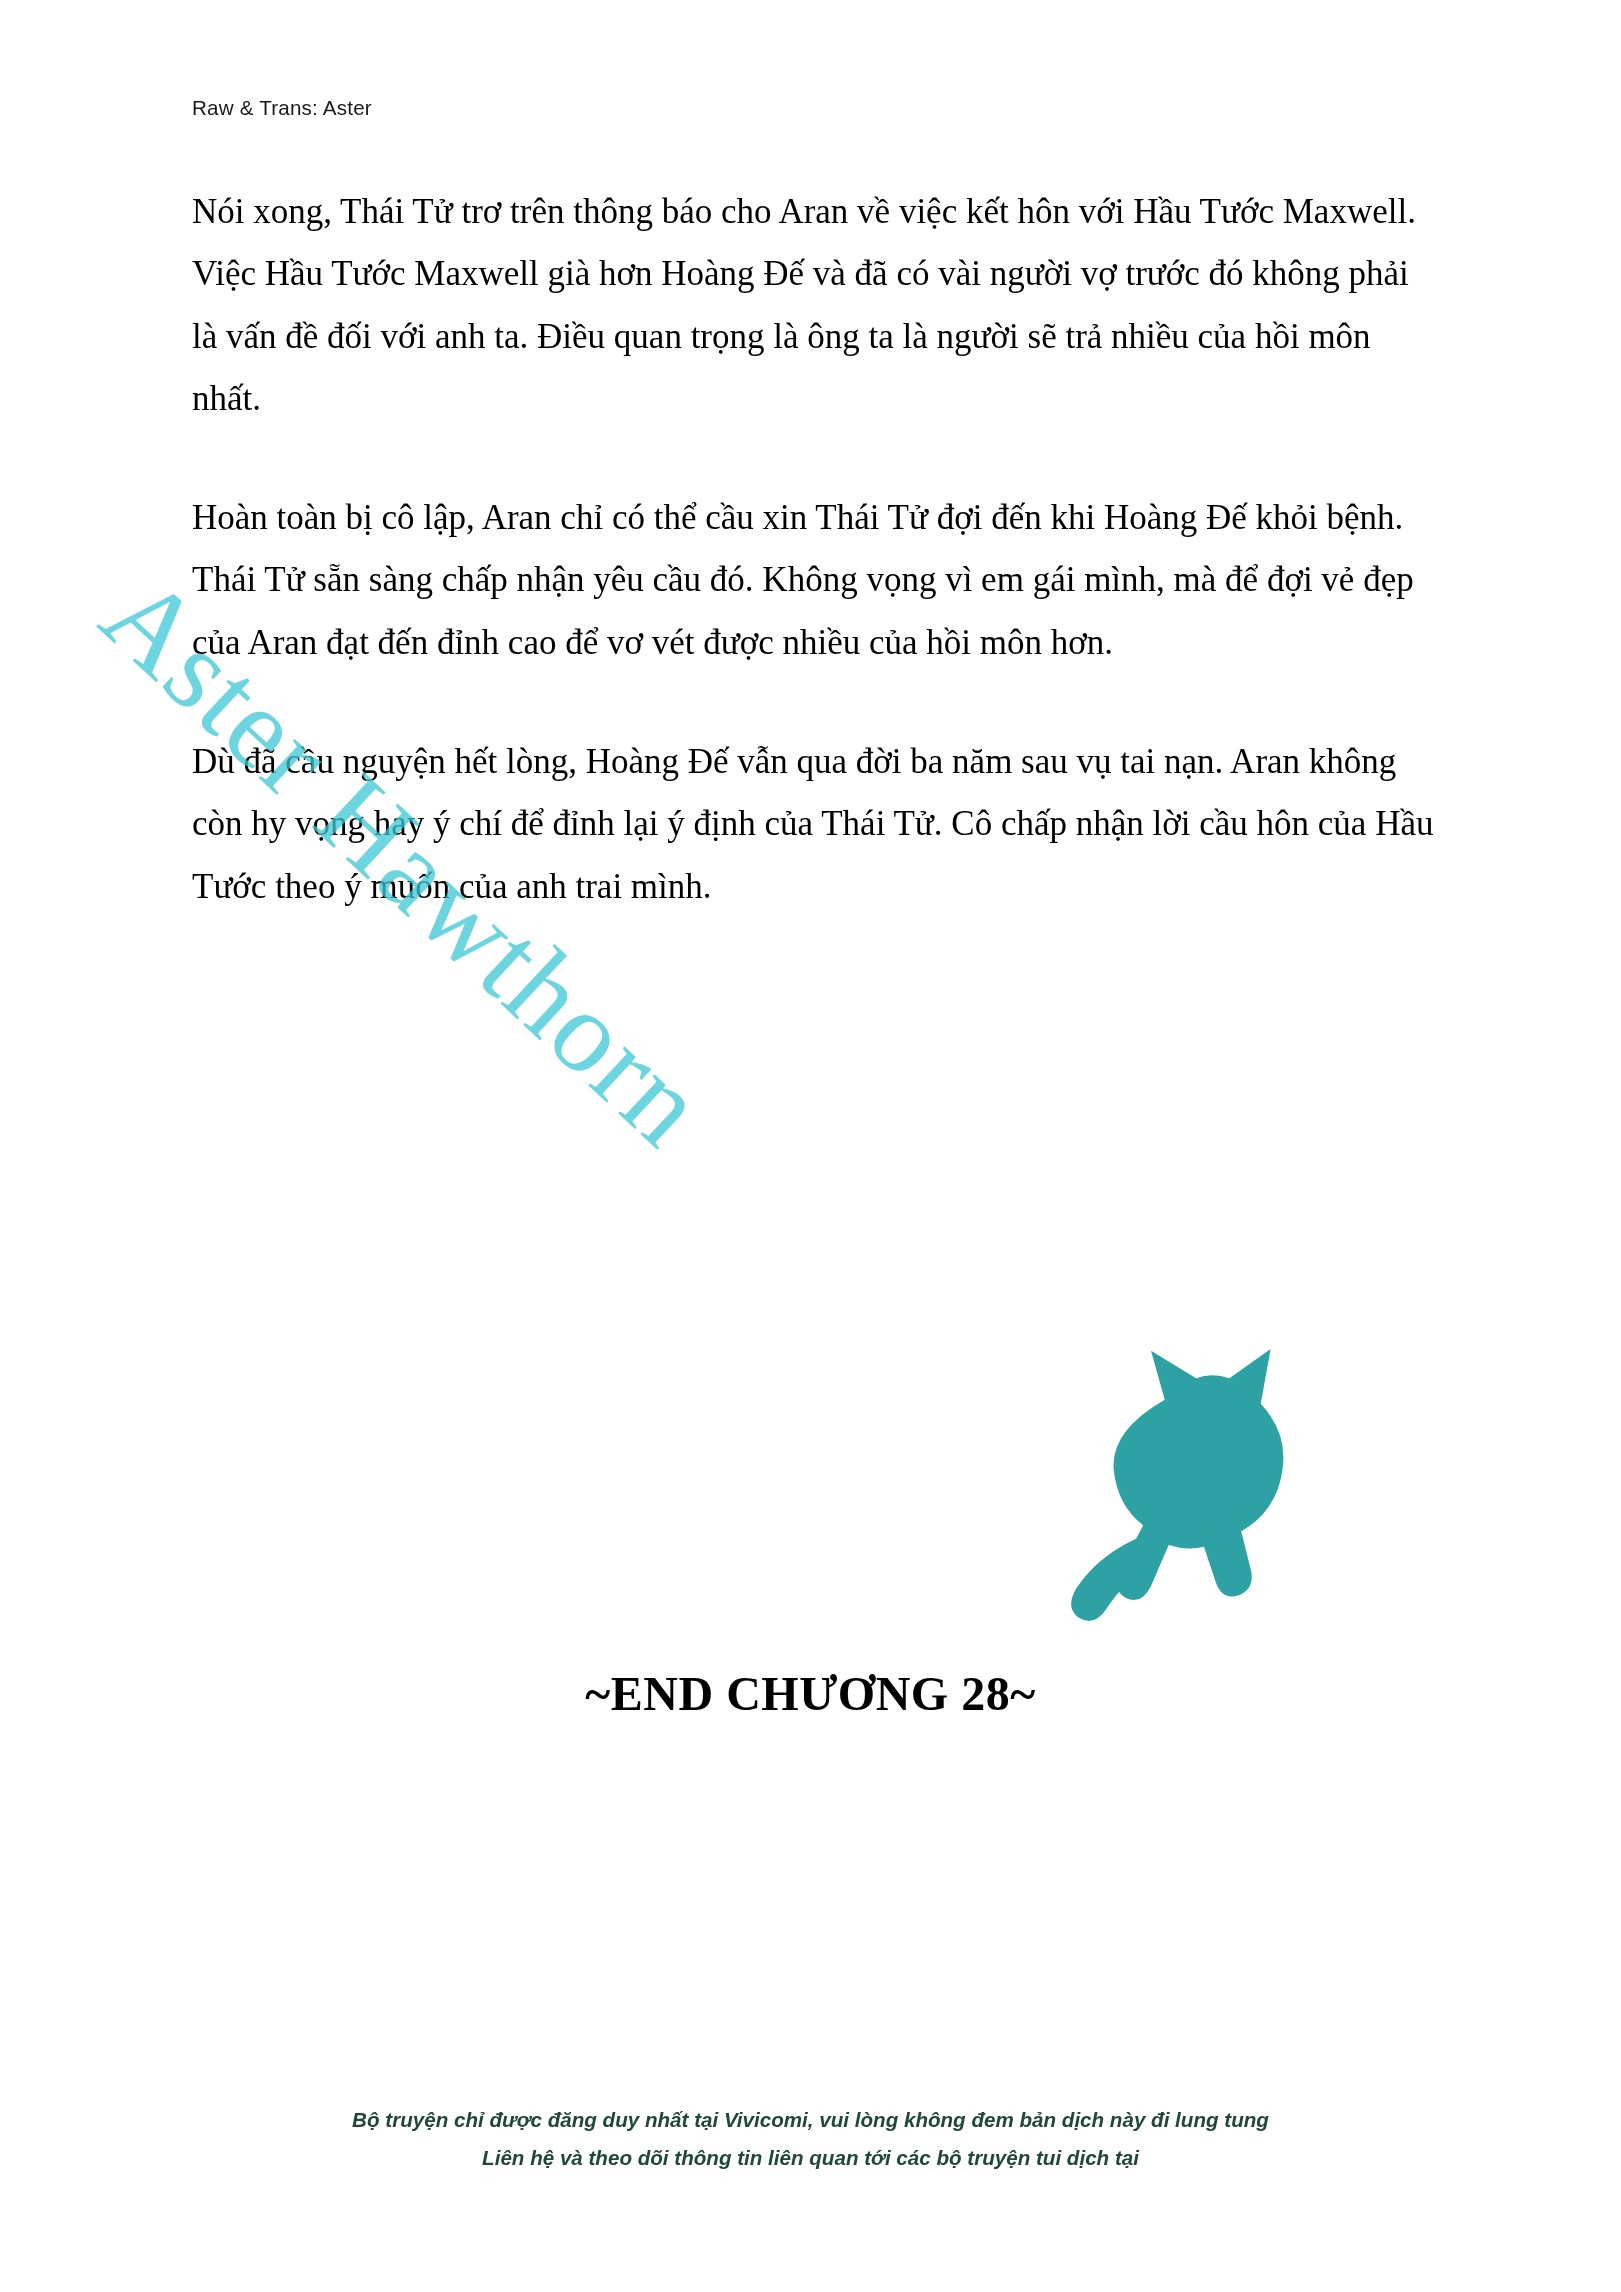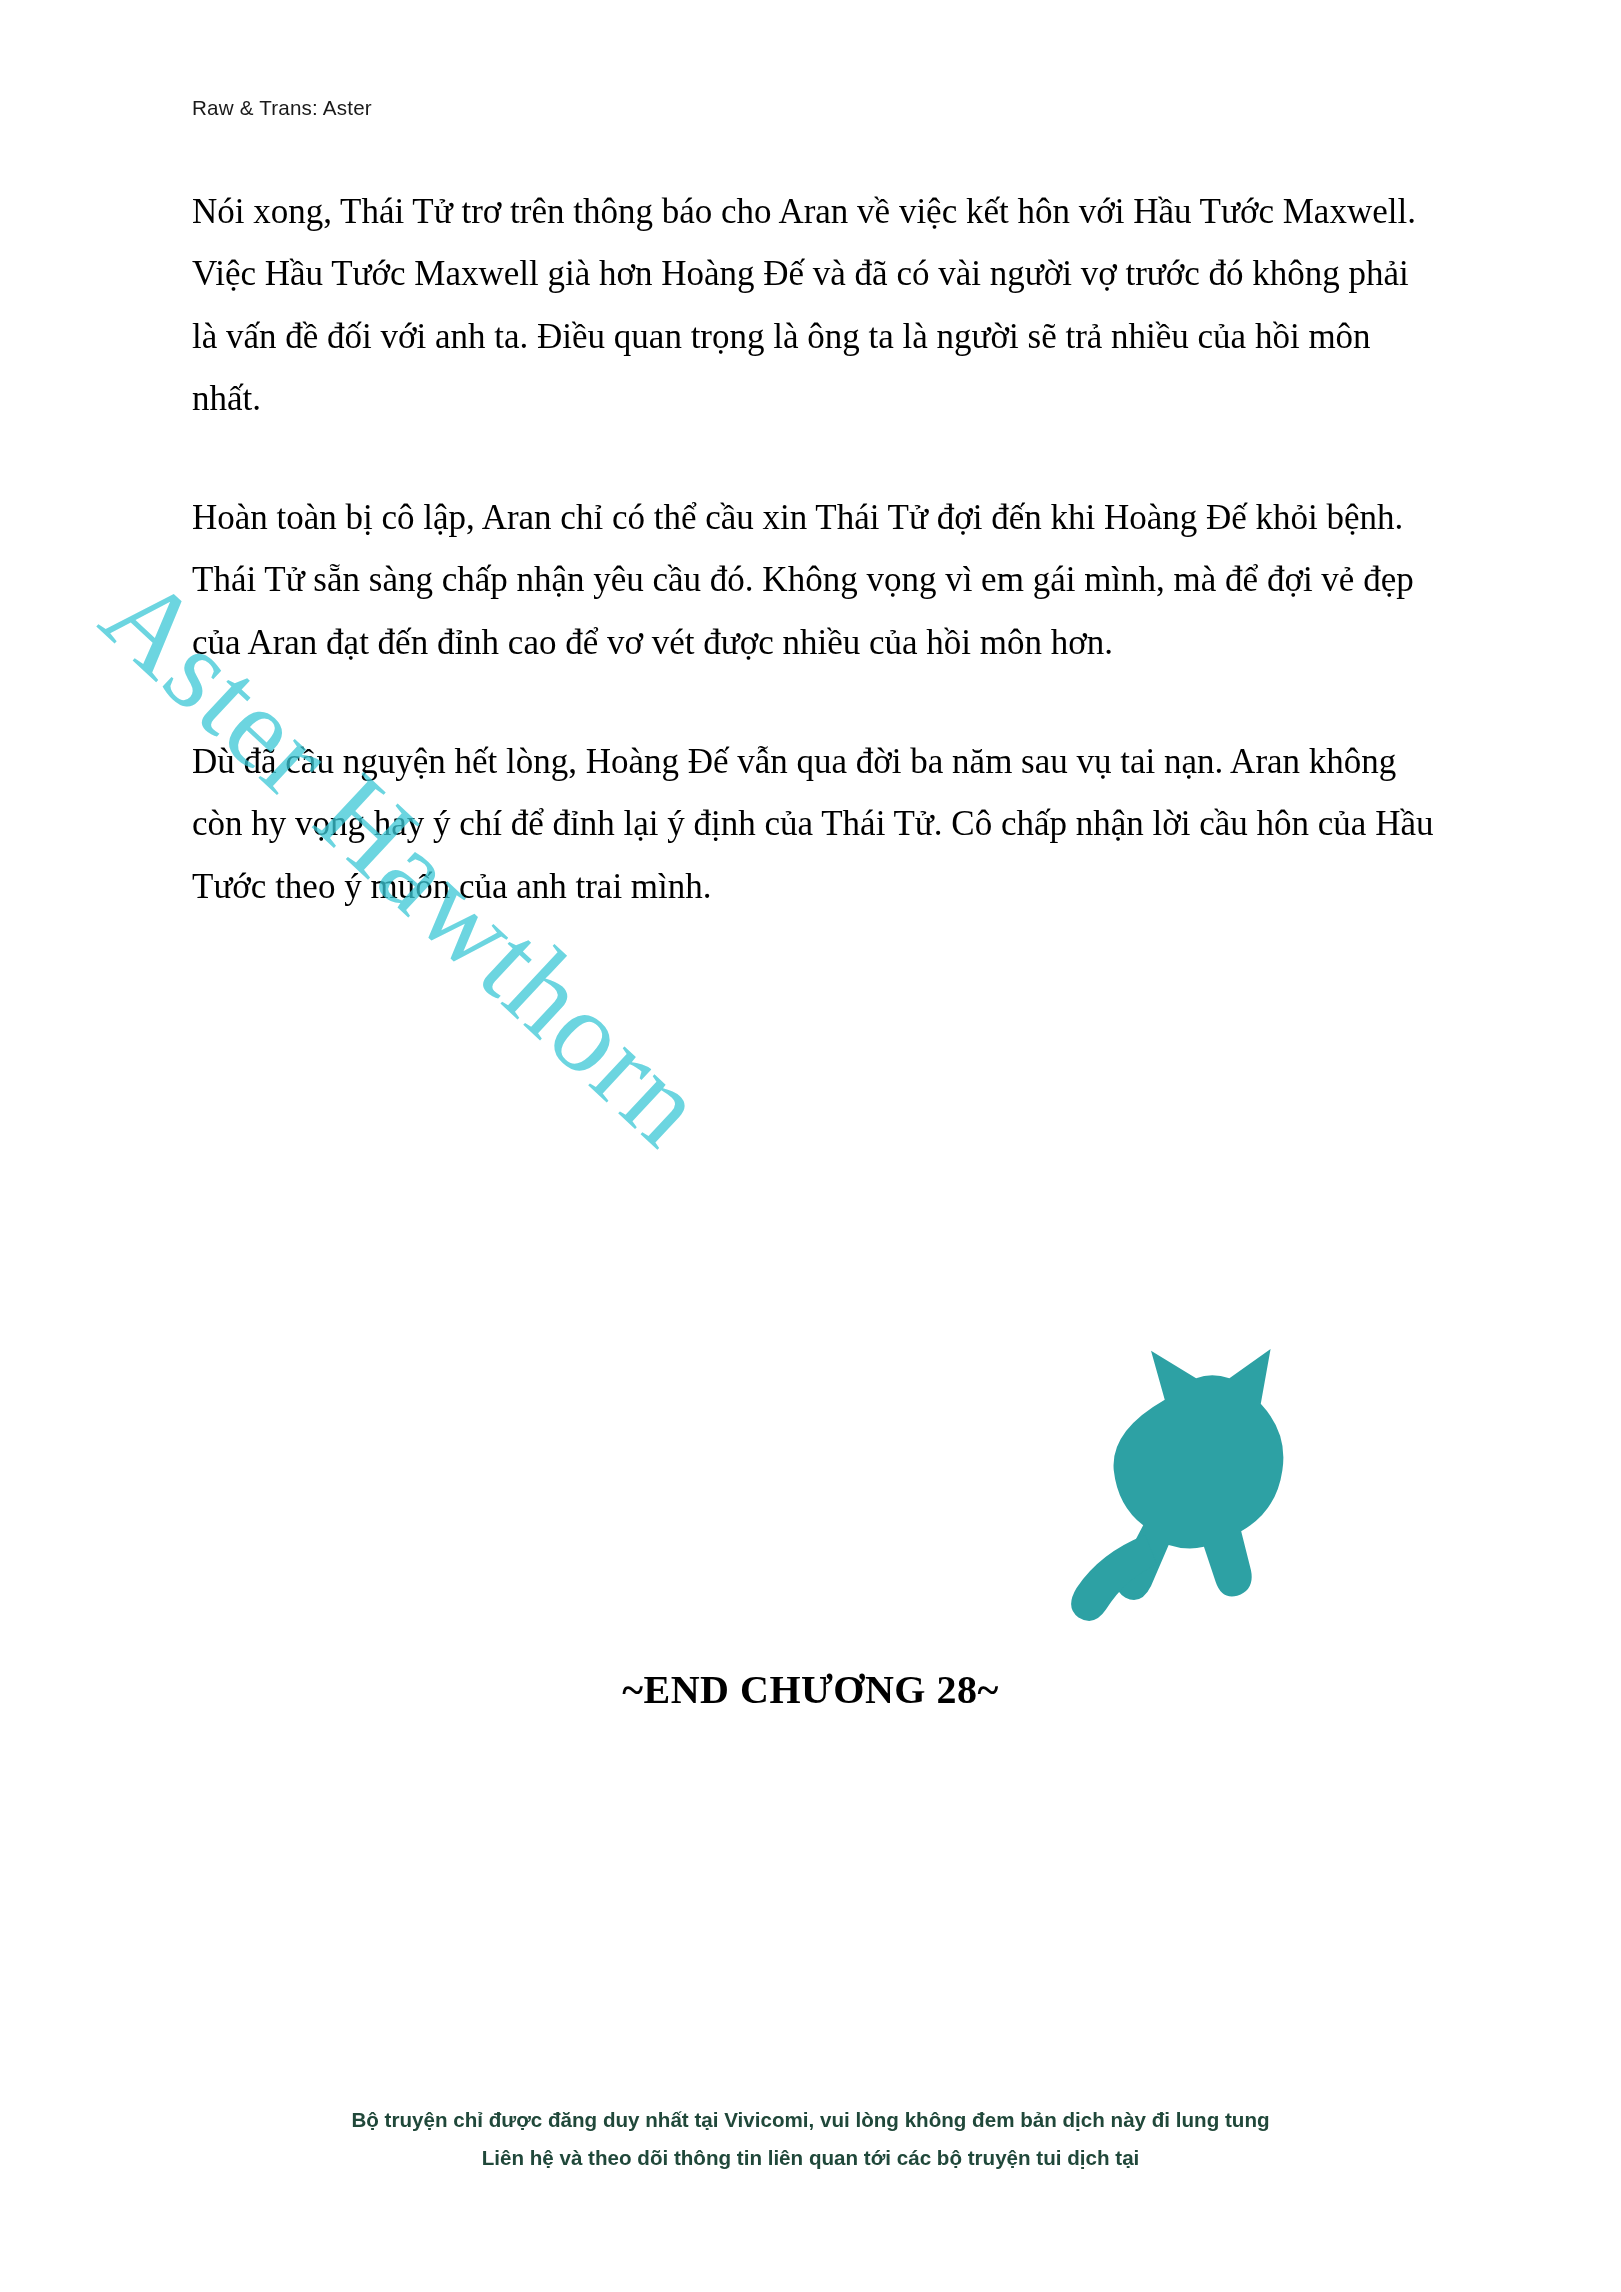--- a/index.html
+++ b/index.html
@@ -43,32 +43,33 @@
     margin-bottom: 0;
   }
   .chapter-end {
     position: absolute;
     top: 1666px;
     left: 0;
     width: 1621px;
     text-align: center;
     font-family: "Liberation Serif", serif;
     font-weight: bold;
-    font-size: 40px;
+    font-size: 48px;
     color: #000000;
     letter-spacing: 0.5px;
   }
   .footer {
     position: absolute;
     bottom: 116px;
     left: 0;
     width: 1621px;
     text-align: center;
     font-family: "Liberation Sans", sans-serif;
     font-weight: bold;
+    font-style: italic;
     font-size: 20.6px;
     line-height: 1.85;
     color: #20483a;
   }
   .footer div {
     white-space: nowrap;
   }
 
   
   .watermark {

